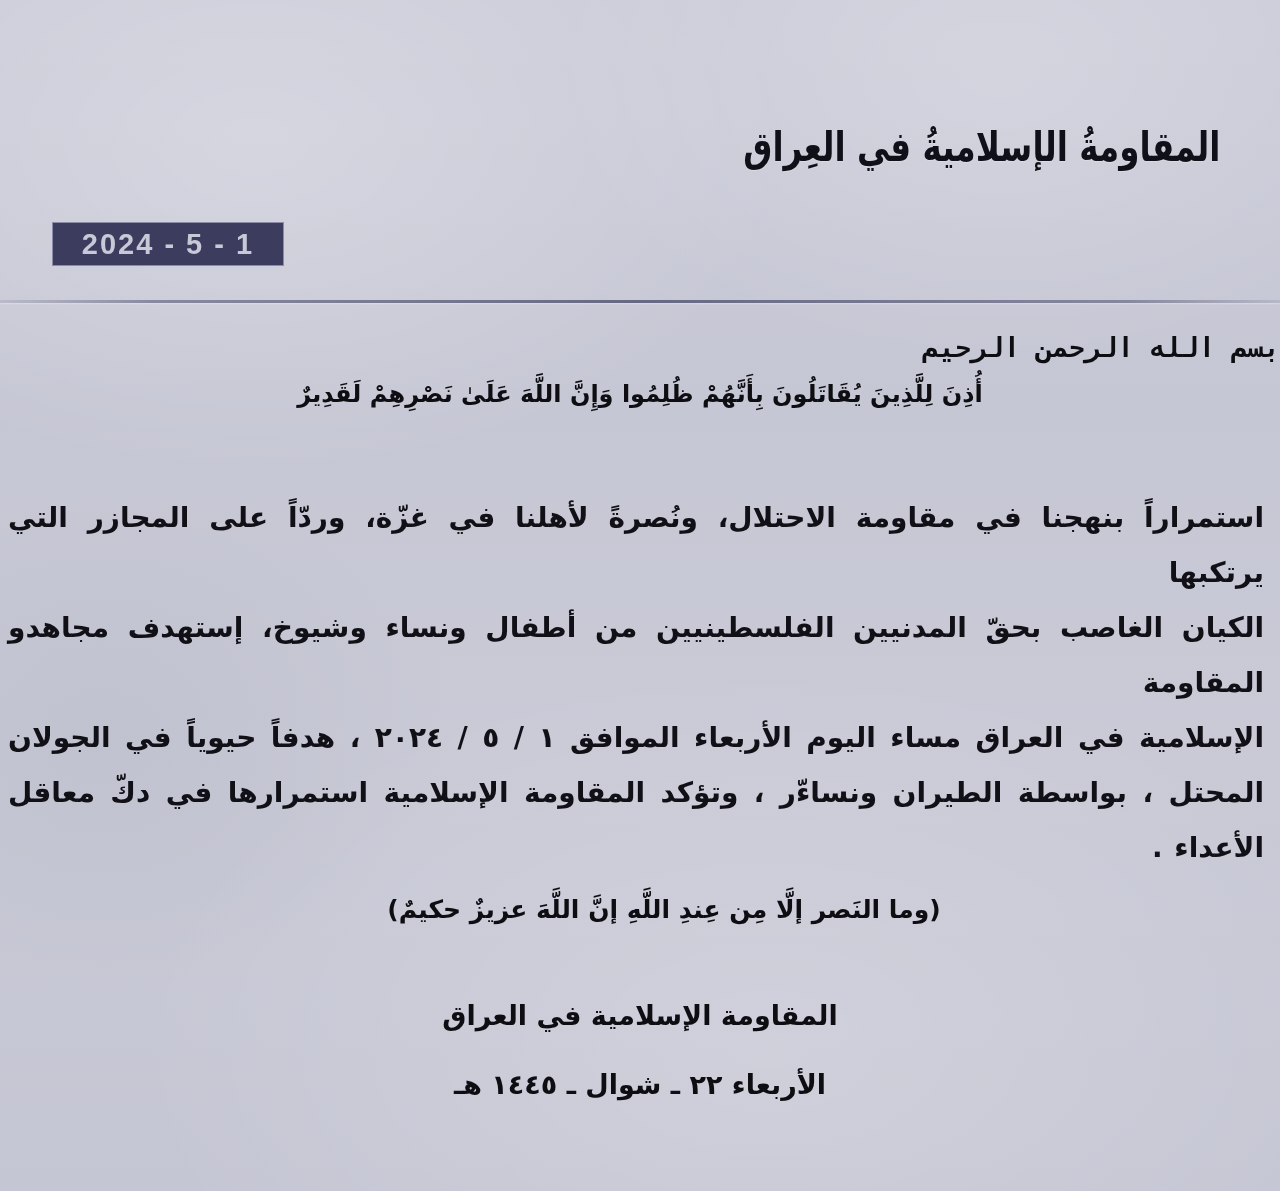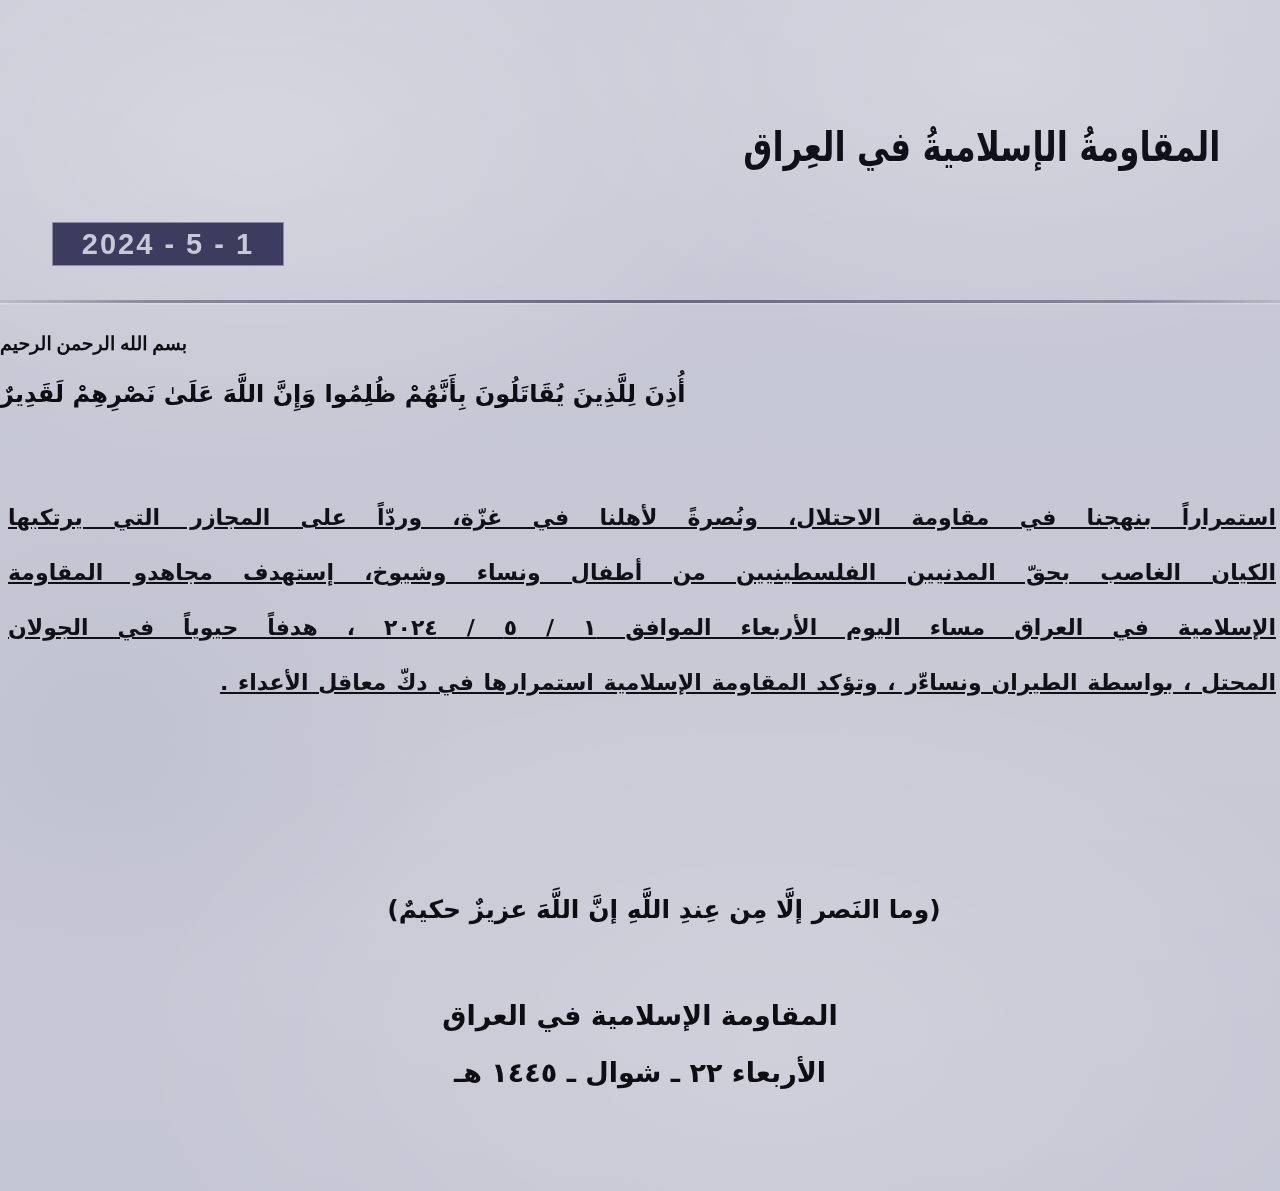--- a/index.html
+++ b/index.html
@@ -100,54 +100,53 @@
   .content {
     position: absolute;
     top: 300px; left: 0; right: 0; bottom: 0;
     direction: rtl;
   }
 
   .bismillah {
     position: absolute;
     top: 32px;
     left: 0; right: 0;
-    text-align: left;
-    font-family: Liberation Serif, serif;
-    font-size: 19px;
+    text-align: right;
+    font-family: Liberation Mono, monospace;
+    font-size: 27px;
     font-weight: 700;
     color: #0d0d12;
     white-space: nowrap;
   }
 
   .ayah-top {
     position: absolute;
     top: 80px;
     left: 0; right: 0;
-    text-align: left;
+    text-align: center;
     font-family: "DejaVu Sans", sans-serif;
     font-size: 24px;
     font-weight: 700;
     color: #0d0d12;
     white-space: nowrap;
   }
 
   .statement {
     position: absolute;
     top: 190px;
-    right: 4px;
+    right: 16px;
     left: 8px;
     font-family: "DejaVu Sans", sans-serif;
-    font-size: 22px;
+    font-size: 28px;
     font-weight: 700;
     color: #101016;
     line-height: 55px;
     text-align: justify;
     text-align-last: justify;
     word-spacing: 2px;
-    text-decoration: underline;
   }
   .statement .last-line {
     display: block;
     text-align: justify;
     text-align-last: right;
   }
 
   .ayah-bottom {
     position: absolute;
     top: 595px;
@@ -170,21 +169,21 @@
   }
   .sig-line {
     font-family: "DejaVu Sans", sans-serif;
     font-weight: 700;
     color: #0d0d12;
     white-space: nowrap;
   }
   .sig-org {
     font-size: 27px;
     padding-right: 0;
-    margin-bottom: 26px;
+    margin-bottom: 38px;
   }
   .sig-date {
     font-size: 27px;
   }
 </style>
 </head>
 <body>
 
 <div class="page">
 

